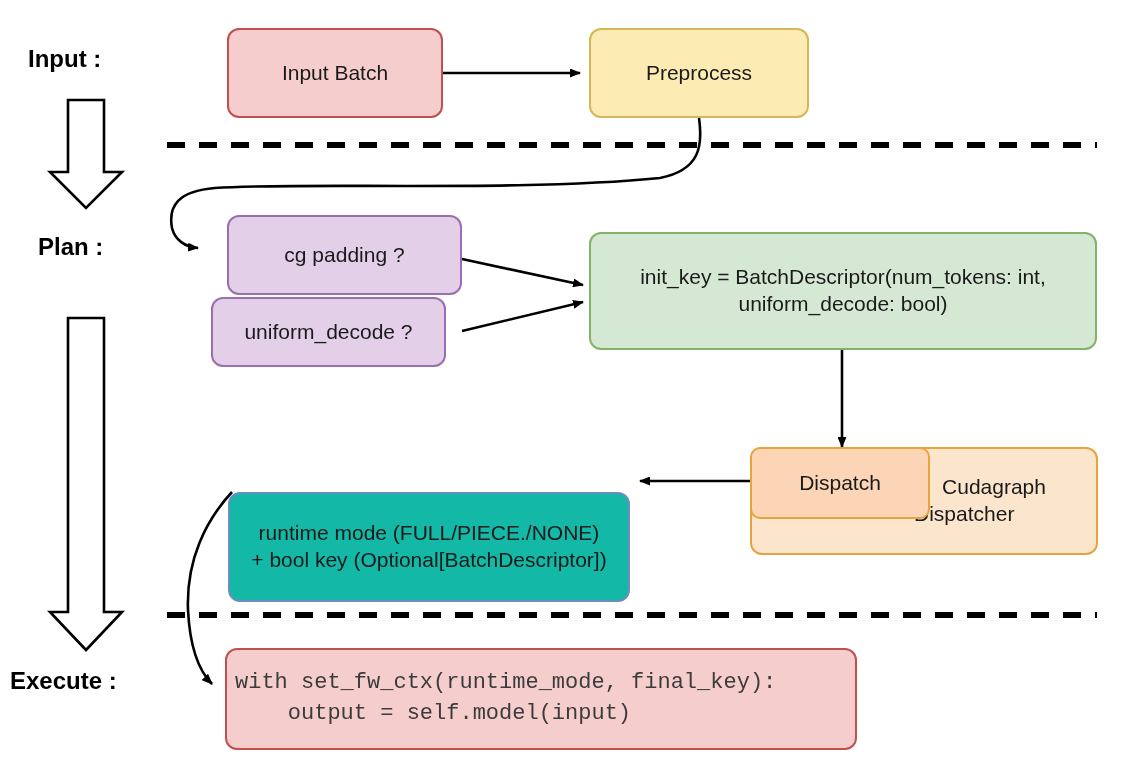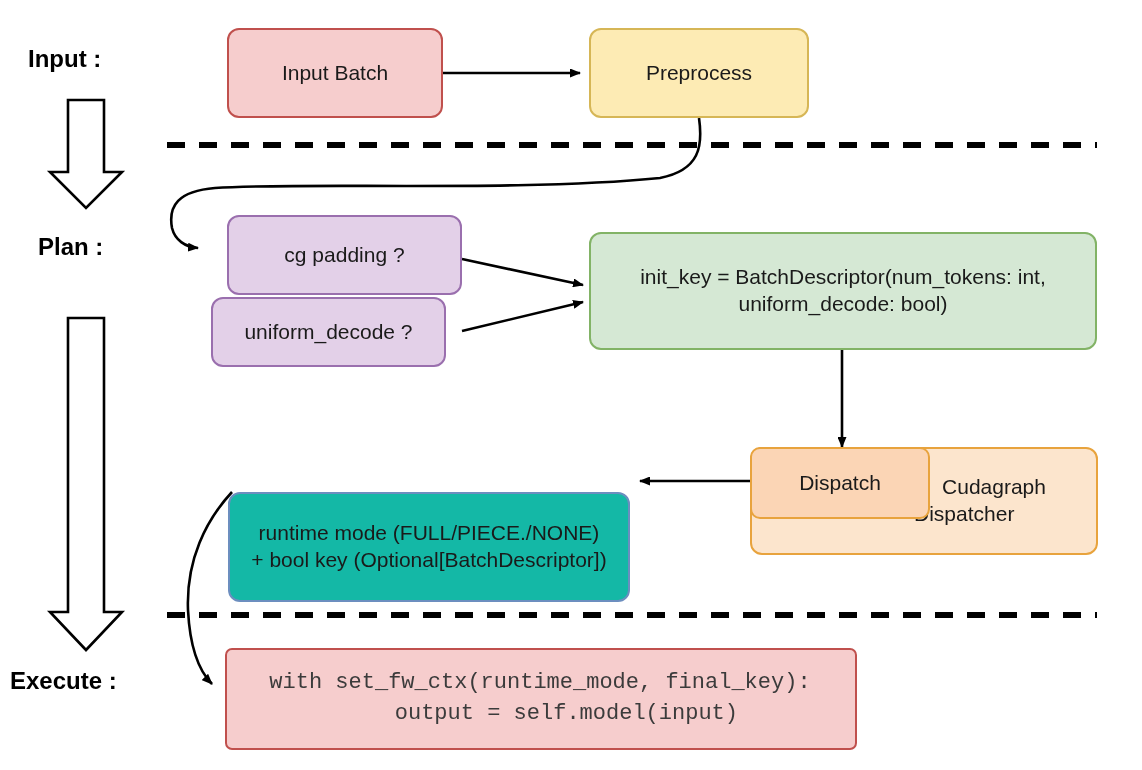--- a/index.html
+++ b/index.html
@@ -139,19 +139,19 @@
   <div class="node node-orange-inner" style="left:750px; top:447px; width:180px; height:72px; border-radius:10px;">
     <span>Dispatch</span>
   </div>
 
   <div class="node node-blue" style="left:228px; top:444px; width:402px; height:110px; flex-direction:column;">
     <span>runtime mode (FULL/PIECE./NONE)</span>
     <span>+ bool key (Optional[BatchDescriptor])</span>
   </div>
 
   <div class="node node-pink mono" style="left:225px; top:648px; width:632px; height:102px;
-              flex-direction:column; align-items:center; justify-content:center;
-              padding-left:8px;border-radius:7px;">
+              flex-direction:column; align-items:flex-start; justify-content:center;
+              padding-left:8px;">
     <span>with set_fw_ctx(runtime_mode, final_key):</span>
     <span>    output = self.model(input)</span>
   </div>
 
 </div>
 
 </body></html>

